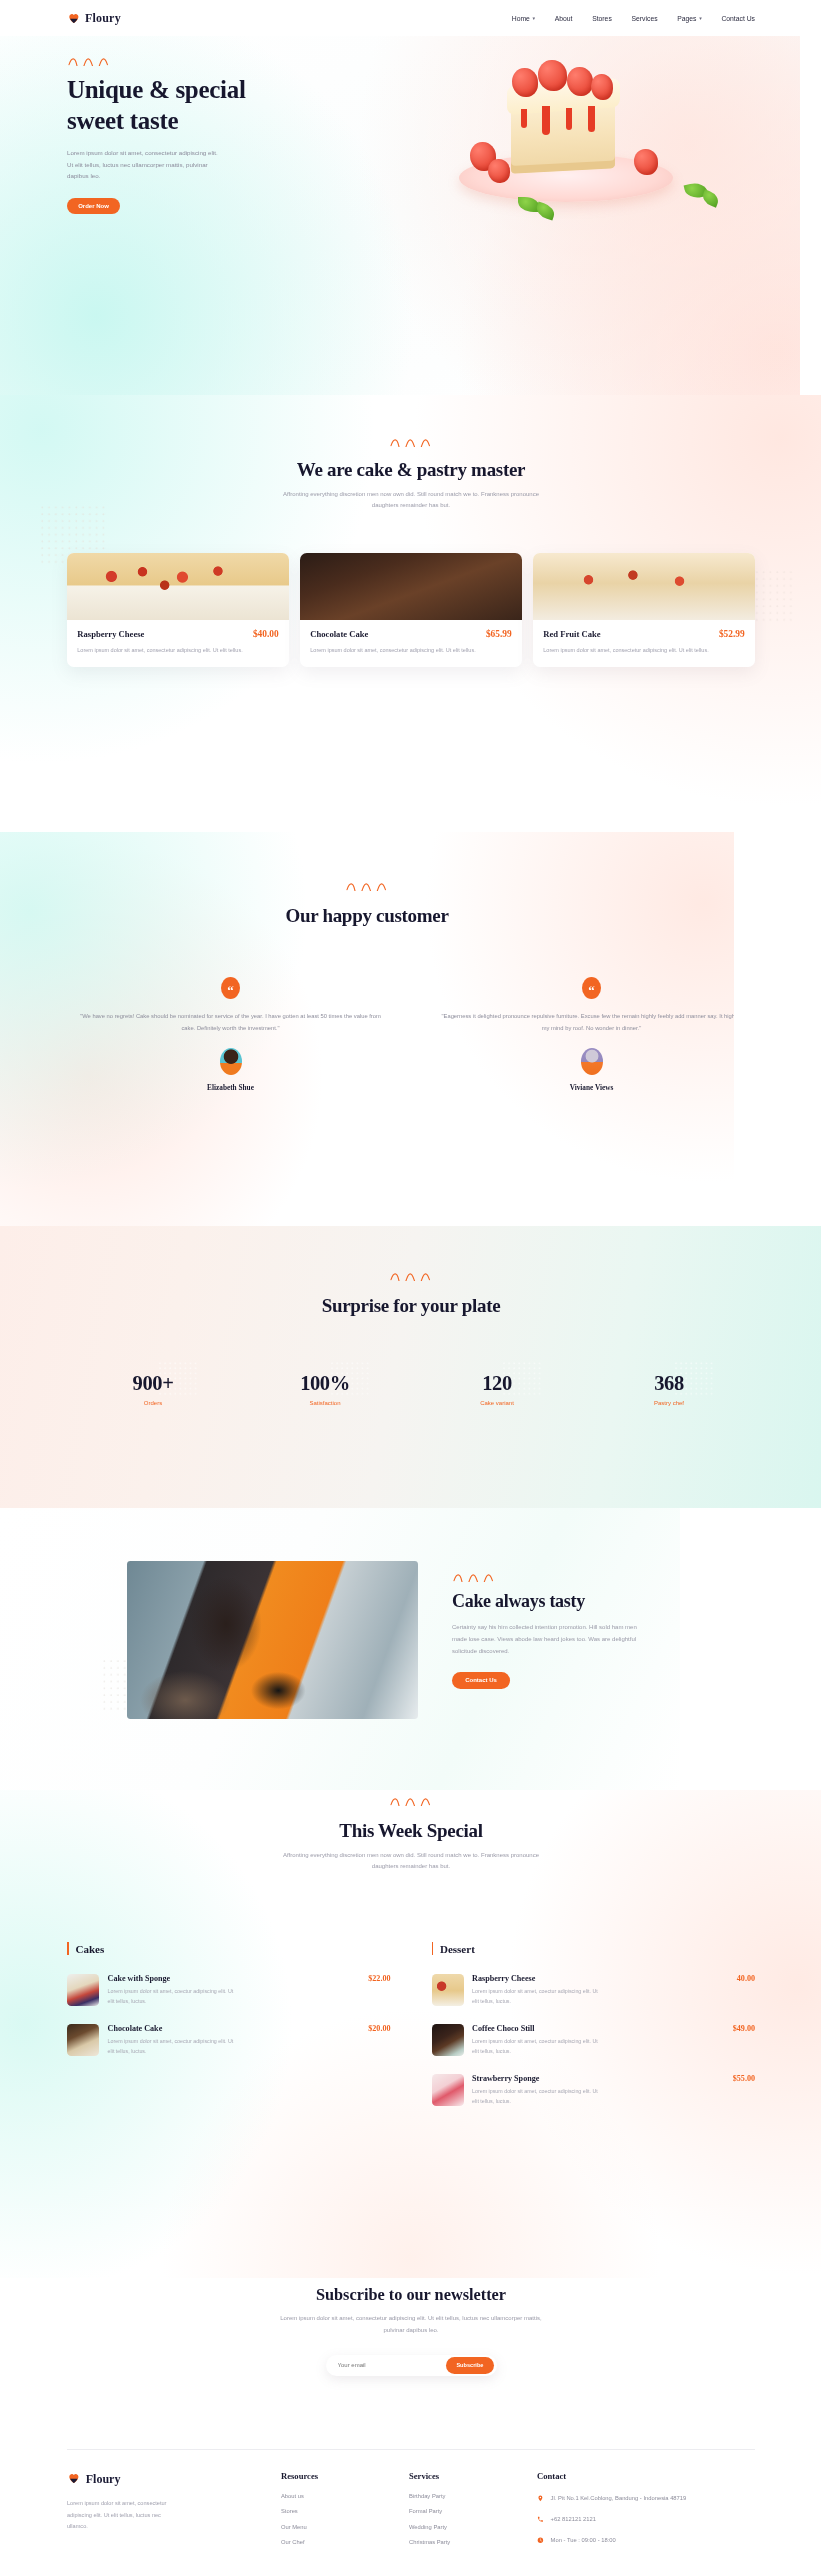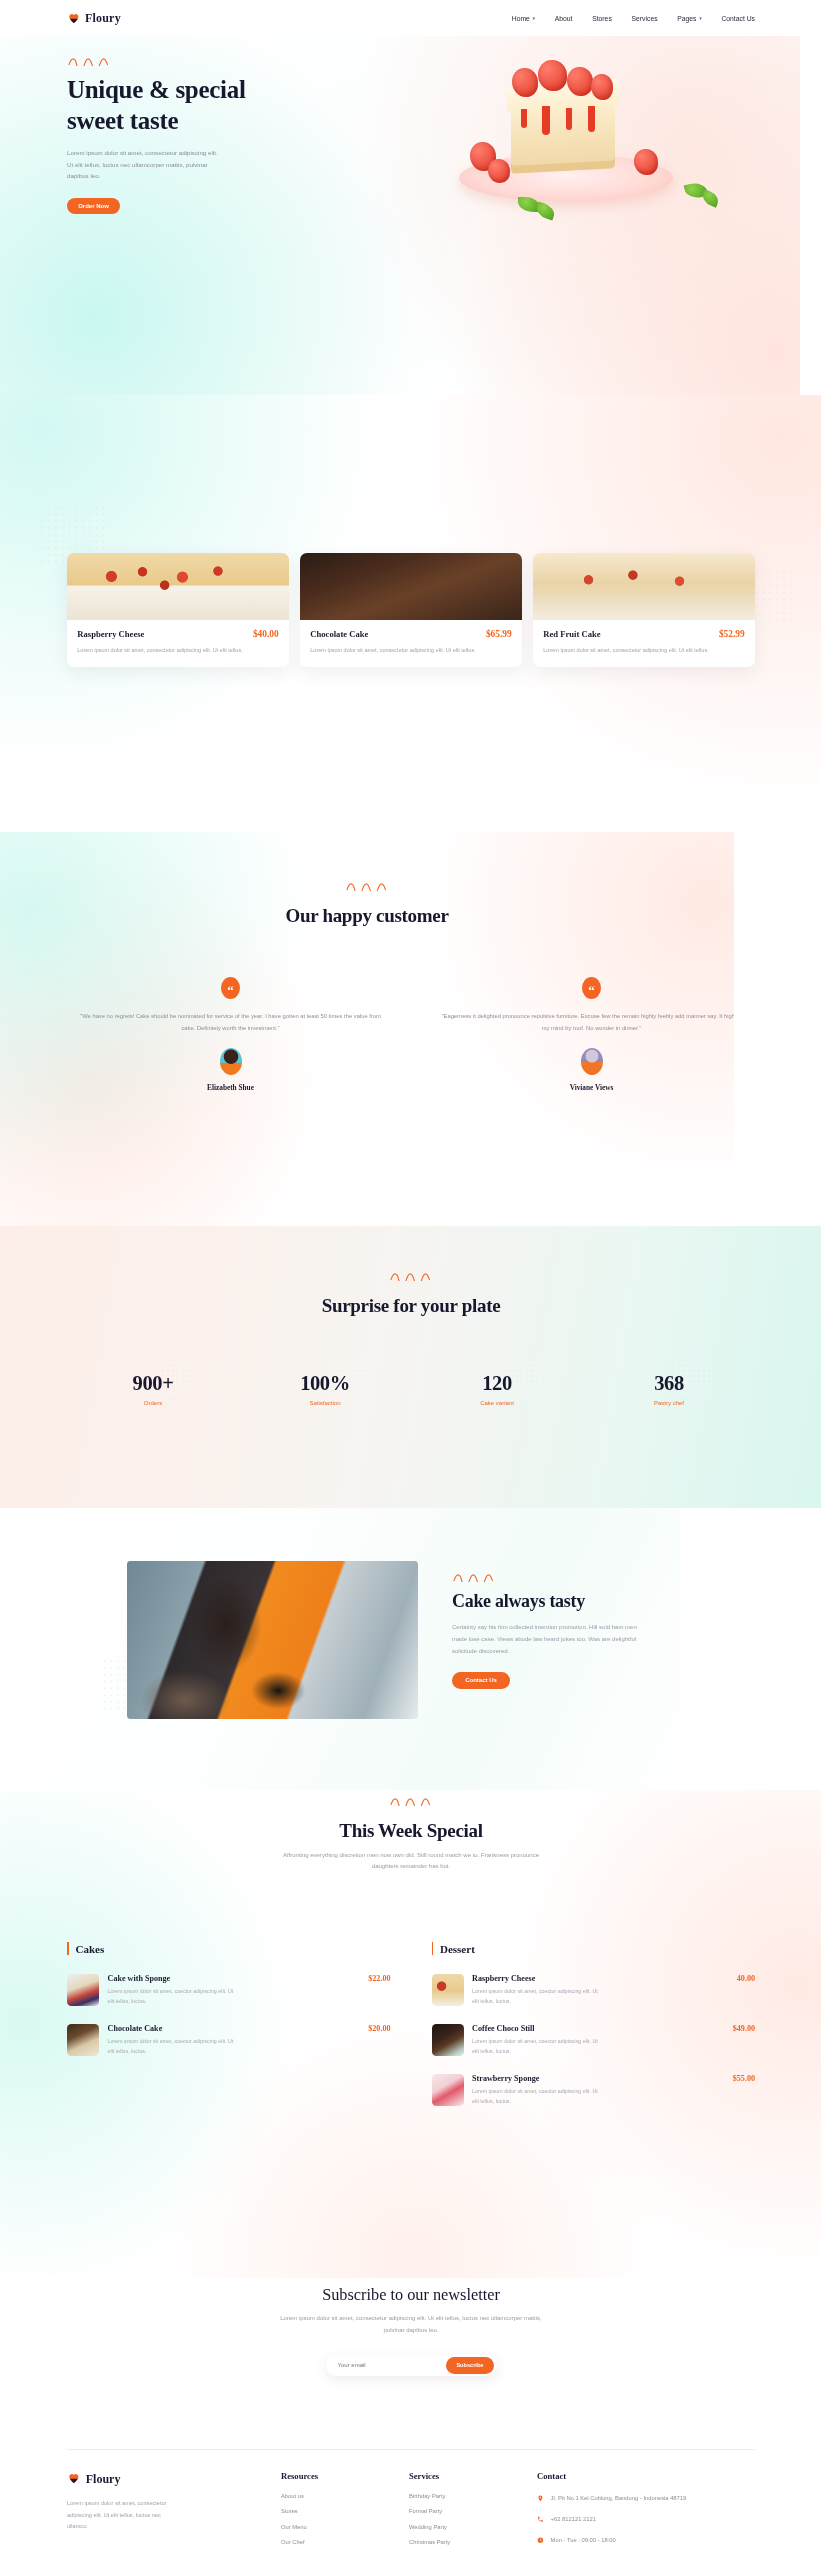--- a/index.html
+++ b/index.html
@@ -171,21 +171,21 @@
   .mt5 { background:linear-gradient(150deg,#1e1412 0%,#3b241b 40%,#5c3a25 58%,#b8ccc4 85%,#e9eeeb 100%); }
   .mt6 { background:linear-gradient(150deg,#f6e9ea 0%,#f3cfd4 38%,#e0596a 58%,#f8eef0 100%); }
   .menu-body { flex:1; }
   .menu-row { display:flex; align-items:baseline; justify-content:space-between; }
   .menu-name { font-family:"Liberation Serif",serif; font-size:8.1px; font-weight:700; color:#19192f; }
   .menu-price { font-family:"Liberation Serif",serif; font-size:8.1px; font-weight:700; color:#f26522; }
   .menu-desc { font-size:5.3px; line-height:1.85; color:#a8a8b4; margin-top:4.3px; width:128px; }
 
   
   .sec-news { position:absolute; top:2278px; left:0; width:822px; height:171px; text-align:center; }
-  .news-title { font-family:"Liberation Serif",serif; font-size:16.3px; font-weight:400; color:#17172e; padding-top:6.8px; }
+  .news-title { font-family:"Liberation Serif",serif; font-size:16.3px; font-weight:700; color:#17172e; padding-top:6.8px; }
   .news-sub { font-size:6px; line-height:1.9; color:#9a9aa8; margin-top:8.6px; }
   .news-form { margin:19px auto 0; width:171px; height:20.5px; background:#fff; border-radius:34px;
     box-shadow:0 3.4px 12px rgba(140,130,145,.16); display:flex; align-items:center; padding:0 2.6px 0 12px; }
   .news-input { flex:1; border:none; outline:none; font-size:6px; color:#8c8c9a; background:transparent; font-family:"Liberation Sans",sans-serif; }
   .btn-sub { width:48px; height:16.3px; font-size:5.6px; }
 
   
   .footer { position:absolute; top:2449px; left:0; width:822px; height:127px; }
   .footer-sep { position:absolute; top:0; left:67px; width:688px; height:0.9px; background:#ececf0; }
   .footer-grid { position:absolute; top:22px; left:67px; width:688px; display:flex; }
@@ -280,20 +280,27 @@
   </svg>
   <svg class="dots-right" viewBox="0 0 60 60">
     <defs>
         <pattern id="dg2" width="8" height="8" patternUnits="userSpaceOnUse">
           <circle cx="1.5" cy="1.5" r="1.1" fill="#e8ddd6"></circle>
         </pattern>
       </defs>
     <rect width="60" height="60" fill="url(#dg2)"></rect>
   </svg>
 
+  <div class="center-head" style="position:absolute;top:43px;width:100%;">
+    <svg class="squiggle" style="margin:0 auto 12px;" width="45" height="9.4" viewBox="0 0 52 11">
+      <path d="M2 9c3-9 7-9 9 0s6 9 9 0 6-9 9 0 6 9 9 0 6-9 9 0" fill="none" stroke="#f26522" stroke-width="1.3" stroke-linecap="round"></path>
+    </svg>
+    <div class="sec-title">We are cake &amp; pastry master</div>
+    <div class="sec-sub" style="max-width:274px;margin:7.7px auto 0;">Affronting everything discretion men now own did. Still round match we to. Frankness pronounce daughters remainder has but.</div>
+  </div>
 
   <div class="cards">
     <div class="card">
       <div class="card-img ph1"></div>
       <div class="card-body">
         <div class="card-row">
           <span class="card-title">Raspberry Cheese</span>
           <span class="card-price">$40.00</span>
         </div>
         <div class="card-desc">Lorem ipsum dolor sit amet, consectetur adipiscing elit. Ut elit tellus.</div>

